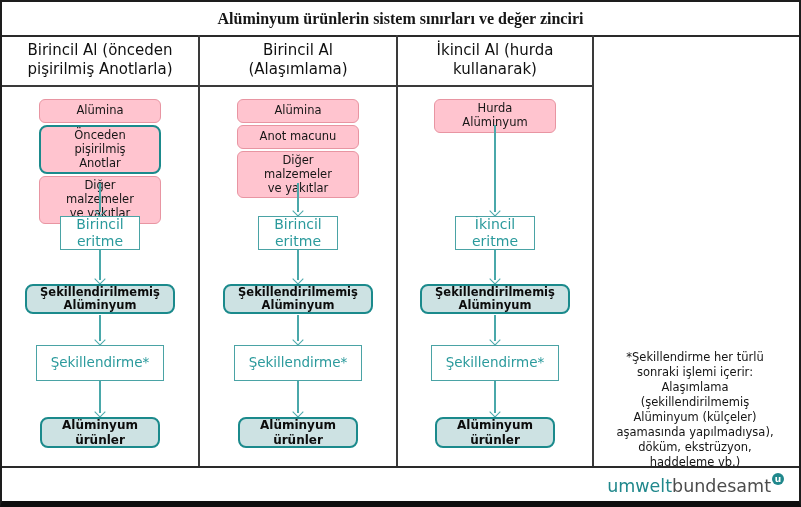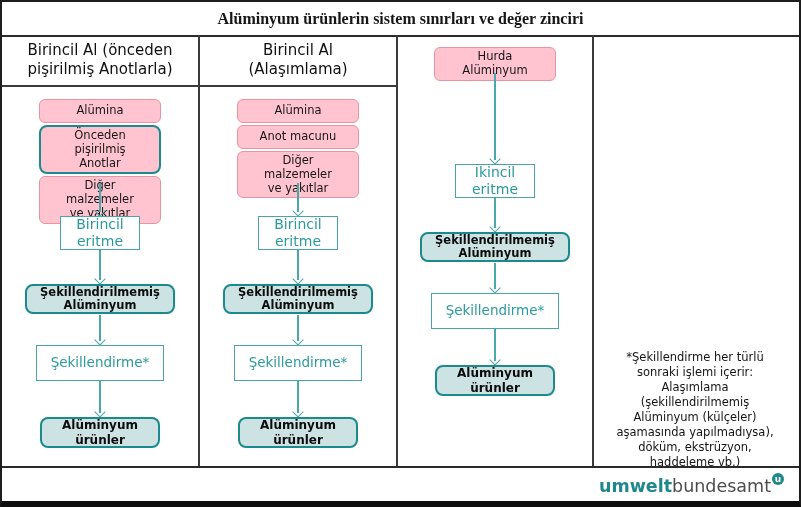--- a/index.html
+++ b/index.html
@@ -73,21 +73,21 @@
   .a2{top:163px; height:34px;}
   .a3{top:228px; height:30px;}
   .a4{top:294px; height:36px;}
   
   .footnote{
     position:absolute; top:315px; left:11px; width:180px;
     font-size:11.5px; line-height:1.3; white-space:pre-line; text-align:center; color:#141414;
   }
   
   .logo{position:absolute; right:15px; top:474px; font-size:17.5px; white-space:nowrap;}
-  .logo-bold{color:var(--logo-teal,#20888c); font-weight:bold;}
+  .logo-bold{color:var(--logo-teal,#20888c); font-weight:normal;}
   .logo-reg{color:#4c4c4c;}
   .logo-badge{
     display:inline-block; width:12px; height:12px; border-radius:50%;
     background:var(--logo-teal,#20888c); color:#fff; font-size:9px; font-weight:bold;
     text-align:center; line-height:12px; vertical-align:top; margin:-3px 0 0 1px;
   }
 </style>
 </head>
 <body>
 
@@ -142,20 +142,22 @@
 Alüminyum</div>
         <div class="arrow a3"></div>
         <div class="box process shape">Şekillendirme*</div>
         <div class="arrow a4"></div>
         <div class="box product final">Alüminyum
 ürünler</div>
       </div>
     </section>
 
     <section class="col c3">
+      <header class="col-header">İkincil Al (hurda
+kullanarak)</header>
       <div class="col-body">
         <div class="inputs">
           <div class="box pink">Hurda Alüminyum</div>
         </div>
         <div class="arrow a1 long"></div>
         <div class="box process smelt">İkincil
 eritme</div>
         <div class="arrow a2"></div>
         <div class="box product unshaped">Şekillendirilmemiş
 Alüminyum</div>

